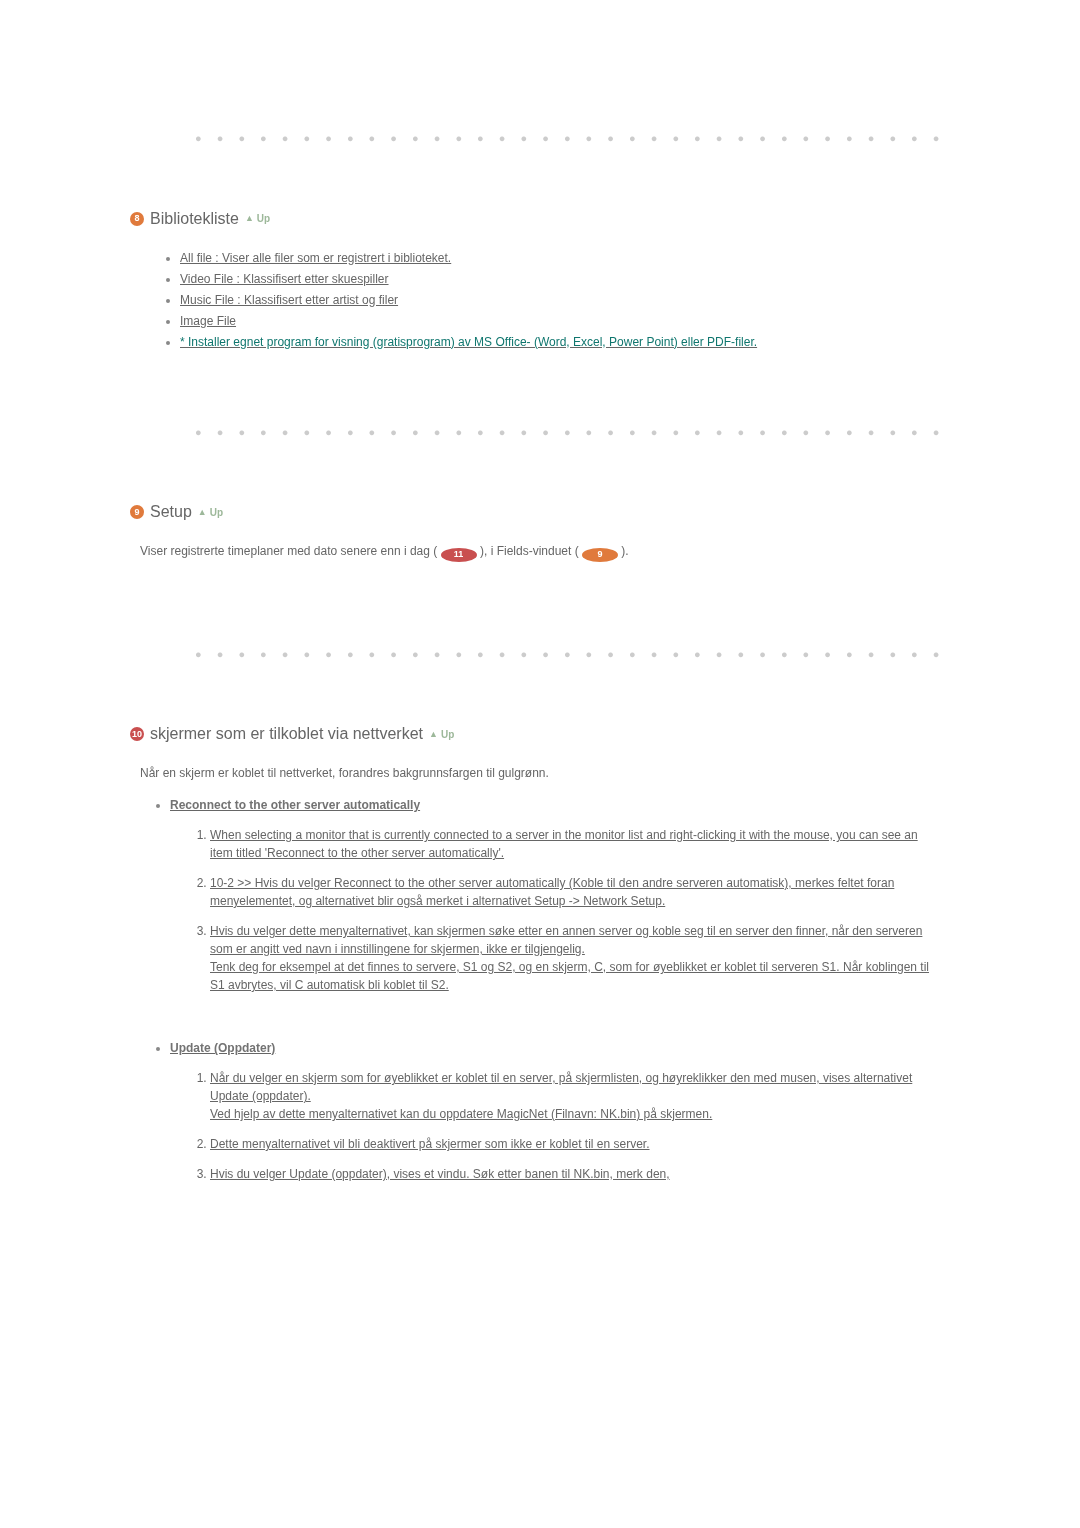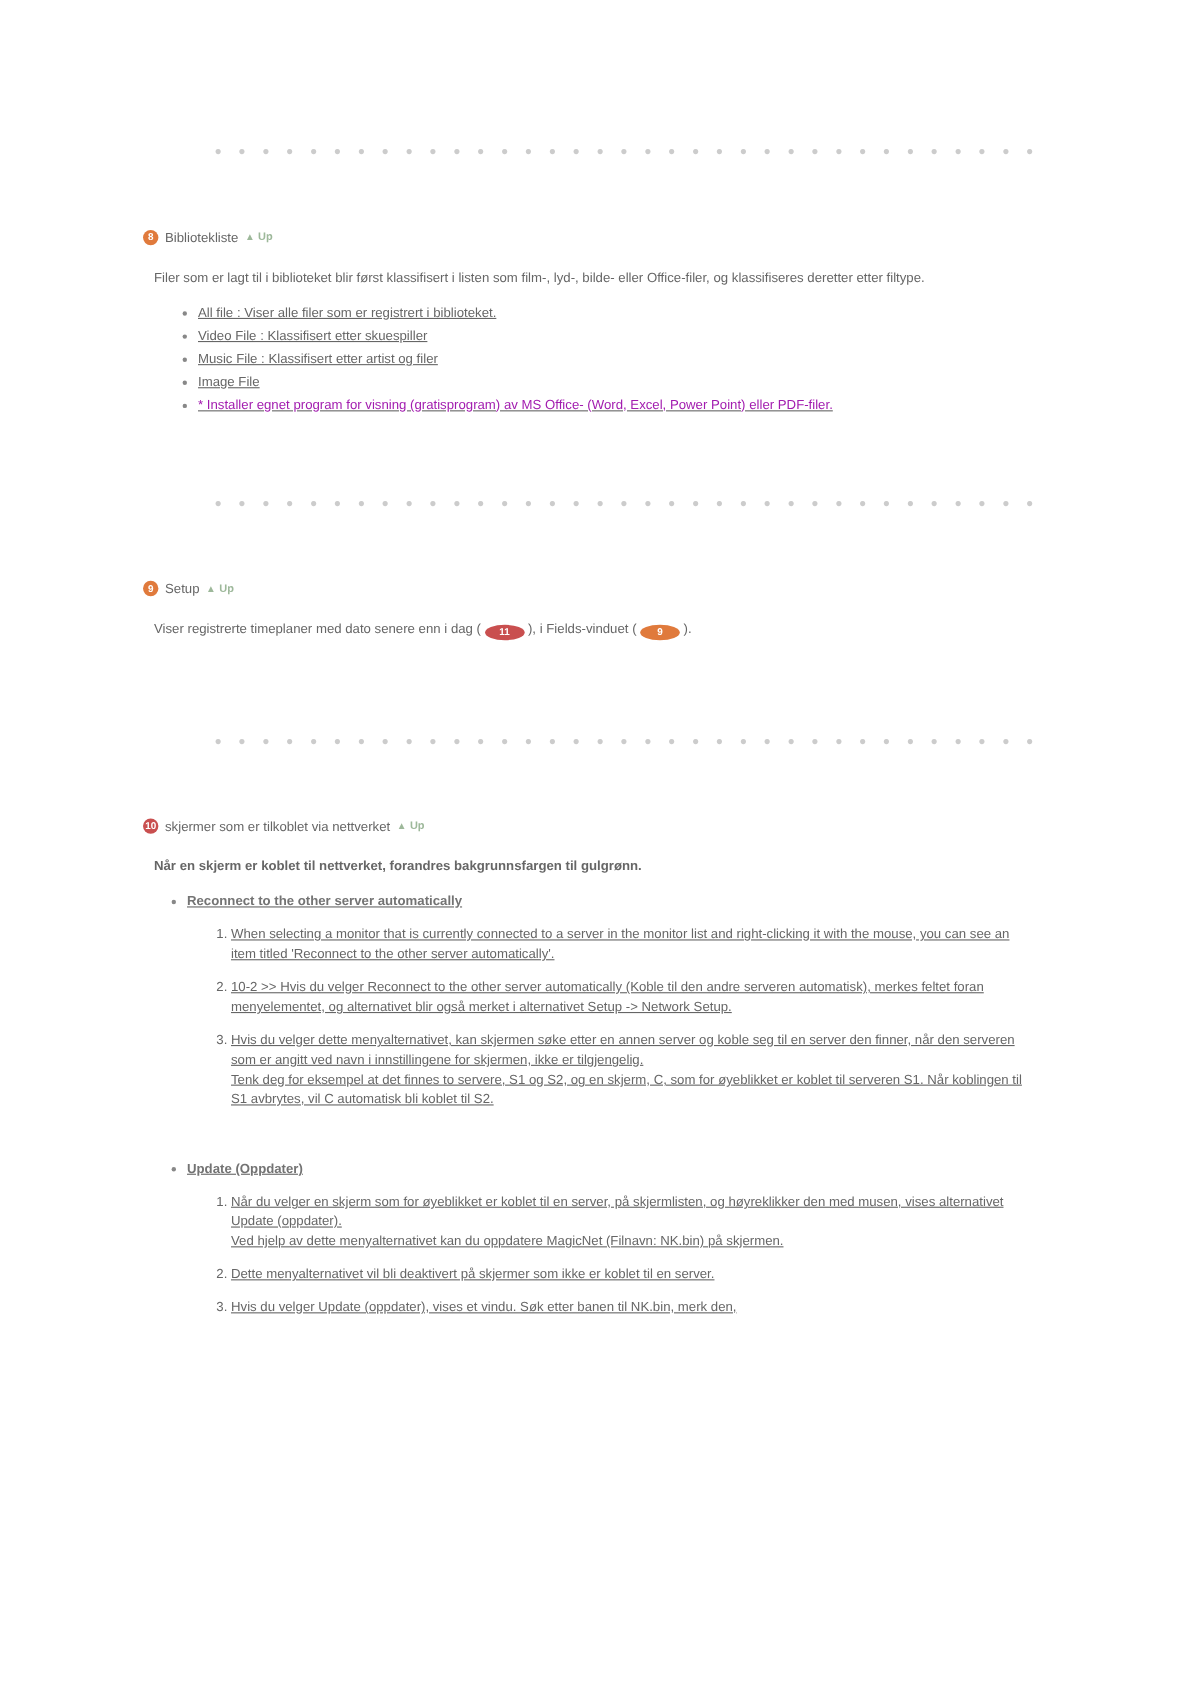--- a/index.html
+++ b/index.html
@@ -40,21 +40,21 @@
     font-size: 9px;
     font-weight: bold;
     line-height: 1;
     flex: 0 0 14px;
   }
   .badge-orange { background: #e07a3c; }
   .badge-red    { background: #c94f4f; }
   .section-title {
     margin: 0 6px;
     color: #666666;
-    font-size: 12px;
+    font-size: 16px;
   }
   .up-link {
     display: inline-flex;
     align-items: center;
     color: #9db89a;
     font-size: 10px;
     font-weight: bold;
     cursor: pointer;
   }
   .up-link .tri {
@@ -70,21 +70,21 @@
     padding: 0;
     list-style: disc;
     color: #666666;
     text-decoration: underline;
   }
   ul.bullets > li {
     margin: 3px 0;
   }
   ul.bullets > li::marker { color: #888888; }
   .note-red {
-    color: #a21caf;
+    color: #0f766e;
     display: block;
     margin-top: 2px;
   }
   ol.num {
     margin: 6px 0 0 24px;
     padding: 0;
     list-style: decimal;
   }
   ol.num > li {
     margin: 12px 16px;
@@ -107,21 +107,20 @@
   <div class="dots-row">● ● ● ● ● ● ● ● ● ● ● ● ● ● ● ● ● ● ● ● ● ● ● ● ● ● ● ● ● ● ● ● ● ● ● ● ● ● ● ● ● ●</div>
 
   <div class="section-head">
     <span class="num-badge badge-orange">8</span>
     <span class="section-title">Bibliotekliste</span>
     <a class="up-link">
         <span class="tri">▲</span>
         <span>Up</span>
       </a>
   </div>
-  <p class="intro">Filer som er lagt til i biblioteket blir først klassifisert i listen som film-, lyd-, bilde- eller Office-filer, og klassifiseres deretter etter filtype.</p>
   <ul class="bullets">
     <li>All file : Viser alle filer som er registrert i biblioteket.</li>
     <li>Video File : Klassifisert etter skuespiller</li>
     <li>Music File : Klassifisert etter artist og filer</li>
     <li>Image File</li>
     <li>
       <span class="note-red">* Installer egnet program for visning (gratisprogram) av MS Office- (Word, Excel, Power Point) eller PDF-filer.</span>
     </li>
   </ul>
 
@@ -148,21 +147,21 @@
   <div class="dots-row">● ● ● ● ● ● ● ● ● ● ● ● ● ● ● ● ● ● ● ● ● ● ● ● ● ● ● ● ● ● ● ● ● ● ● ● ● ● ● ● ● ●</div>
 
   <div class="section-head">
     <span class="num-badge badge-red">10</span>
     <span class="section-title">skjermer som er tilkoblet via nettverket</span>
     <a class="up-link">
         <span class="tri">▲</span>
         <span>Up</span>
       </a>
   </div>
-  <p class="intro" style="margin-top:0;font-weight:bold;">Når en skjerm er koblet til nettverket, forandres bakgrunnsfargen til gulgrønn.</p>
+  <p class="intro" style="margin-top:0;">Når en skjerm er koblet til nettverket, forandres bakgrunnsfargen til gulgrønn.</p>
 
   <ul class="bullets" style="margin-left:40px;">
     <li>
       <span class="sub-bold">Reconnect to the other server automatically</span>
       <ol class="num">
         <li>When selecting a monitor that is currently connected to a server in the monitor list and right-clicking it with the mouse, you can see an item titled 'Reconnect to the other server automatically'.</li>
         <li>10-2 &gt;&gt; Hvis du velger Reconnect to the other server automatically (Koble til den andre serveren automatisk), merkes feltet foran menyelementet, og alternativet blir også merket i alternativet Setup -&gt; Network Setup.</li>
         <li>
           <span>Hvis du velger dette menyalternativet, kan skjermen søke etter en annen server og koble seg til en server den finner, når den serveren som er angitt ved navn i innstillingene for skjermen, ikke er tilgjengelig.</span><br>
           <span>Tenk deg for eksempel at det finnes to servere, S1 og S2, og en skjerm, C, som for øyeblikket er koblet til serveren S1. Når koblingen til S1 avbrytes, vil C automatisk bli koblet til S2.</span>

